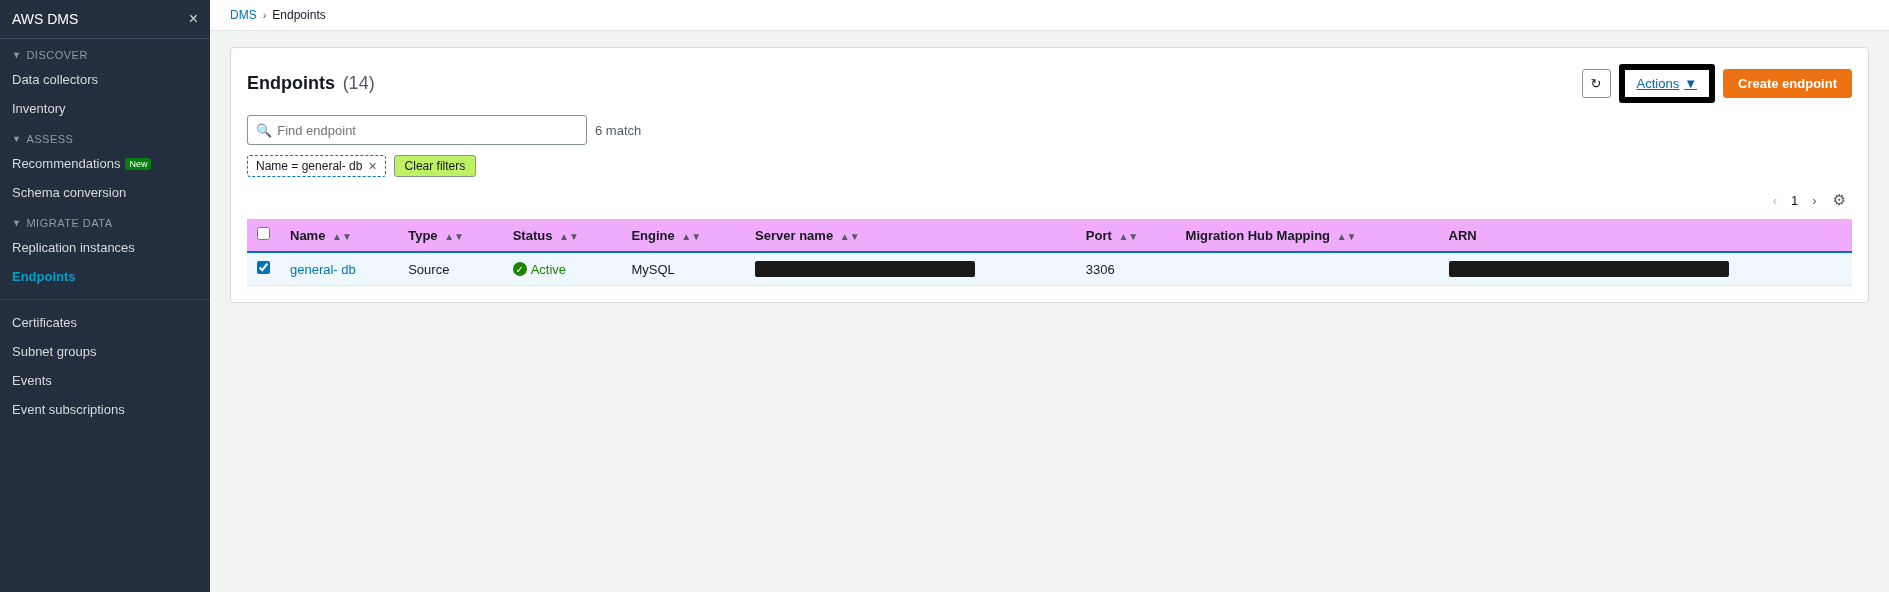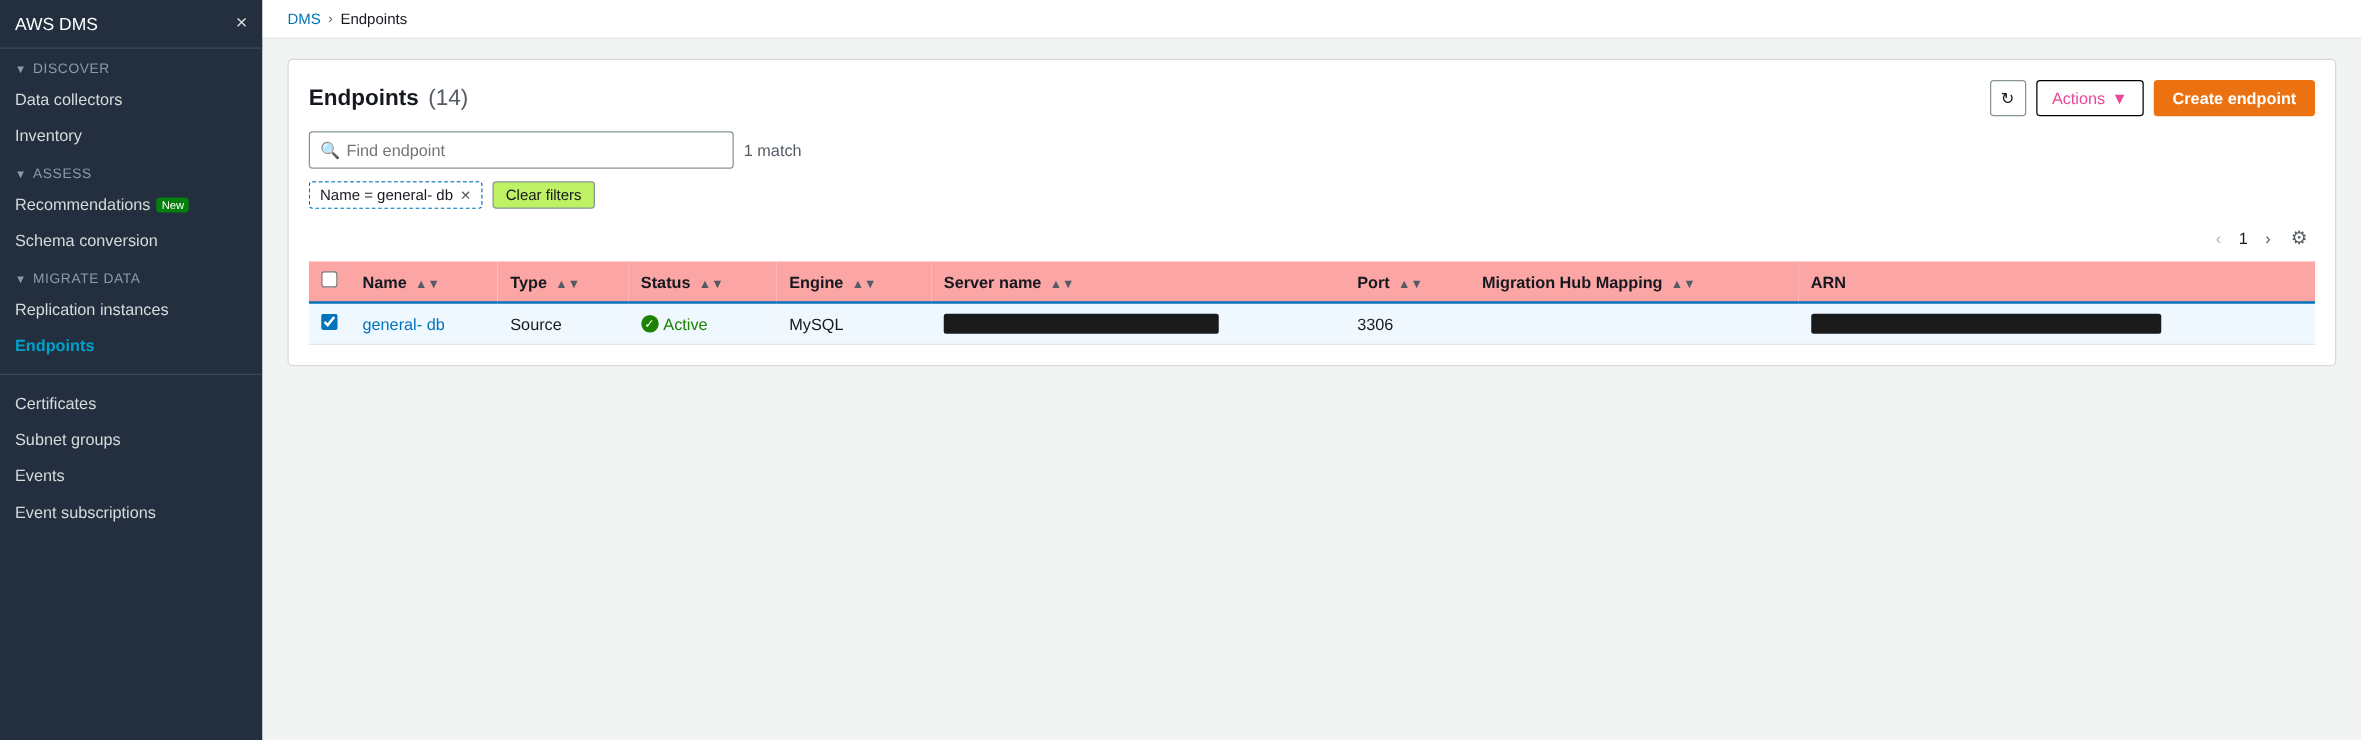--- a/index.html
+++ b/index.html
@@ -151,29 +151,30 @@
       cursor: pointer;
       display: flex;
       align-items: center;
       justify-content: center;
       color: #16191f;
       font-size: 13px;
     }
 
     .btn-actions {
       background: #fff;
-      border: 1px solid #000000;
+      border: 6px solid #000000;
       border-radius: 3px;
       padding: 6px 12px;
       cursor: pointer;
       display: flex;
       align-items: center;
       gap: 5px;
       font-size: 13px;
-      color: #ec4899;
+      color: #0369a1;
+      text-decoration: underline;
     }
 
     .btn-primary {
       background: #ec7211;
       border: 1px solid #ec7211;
       border-radius: 3px;
       padding: 6px 14px;
       cursor: pointer;
       font-size: 13px;
       font-weight: 600;
@@ -283,21 +284,21 @@
       width: 100%;
       border-collapse: collapse;
       font-size: 13px;
     }
     .data-table th {
       text-align: left;
       padding: 8px 10px;
       color: #16191f;
       font-weight: 600;
       border-bottom: 2px solid #0073bb;
-      background: #fca5a5;
+      background: #f0abfc;
       white-space: nowrap;
     }
     .data-table th .sort-icon {
       color: #545b64;
       font-size: 10px;
       margin-left: 3px;
     }
     .data-table td {
       padding: 8px 10px;
       border-bottom: 1px solid #e1e4e8;
@@ -440,21 +441,21 @@
           </button>
           <button class="btn-primary">Create endpoint</button>
         </div>
       </div>
 
       <div class="filter-row">
         <div class="search-box">
           <span class="search-icon">🔍</span>
           <input type="text" placeholder="Find endpoint" style="">
         </div>
-        <span class="match-count">1 match</span>
+        <span class="match-count">6 match</span>
       </div>
 
       <div class="filter-tags-row">
         <div class="filter-tag">
           <span>Name = general- db</span>
           <button class="filter-tag-remove">×</button>
         </div>
         <button class="btn-clear-filters">Clear filters</button>
       </div>
 

